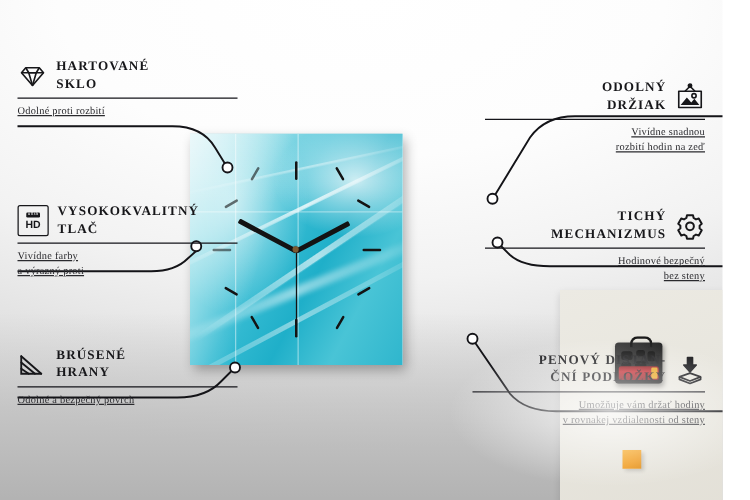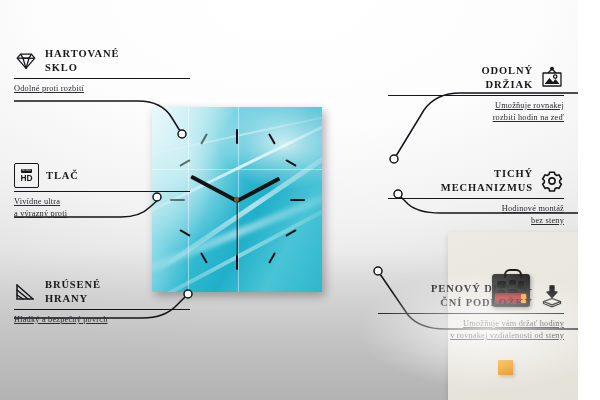--- a/index.html
+++ b/index.html
@@ -198,26 +198,27 @@
     </div>
   </div>
 
   <div class="callout left" style="top:163px;">
     <div class="chead">
       <span class="hdbox">
         <span class="u">ultra</span>
         <span class="hd">HD</span>
       </span>
       <div class="ctitle">
+        <div>VYSOKOKVALITNÝ</div>
         <div>TLAČ</div>
       </div>
     </div>
     <div class="rule"></div>
     <div class="cdesc">
-      <div>Vivídne ultra</div>
+      <div>Vivídne farby</div>
       <div>a výrazný proti</div>
     </div>
   </div>
 
   <div class="callout left" style="top:278px;">
     <div class="chead">
       <span class="icon">
         <svg viewBox="0 0 24 24">
             <g fill="none" stroke="#17171a" stroke-width="1.5" stroke-linecap="round">
           <path d="M3 5 L19 19"></path>
@@ -227,21 +228,21 @@
         </g>
           </svg>
       </span>
       <div class="ctitle">
         <div>BRÚSENÉ</div>
         <div>HRANY</div>
       </div>
     </div>
     <div class="rule"></div>
     <div class="cdesc">
-      <div>Hladký a bezpečný povrch</div>
+      <div>Odolné a bezpečný povrch</div>
     </div>
   </div>
 
   <div class="callout right" style="top:64px;">
     <div class="chead">
       <span class="icon">
         <svg viewBox="0 0 24 24">
             <g fill="none" stroke="#17171a" stroke-width="1.3" stroke-linejoin="round">
           <rect x="3" y="7" width="18" height="13"></rect>
           <path d="M12 3 L8 7 M12 3 L16 7"></path>
@@ -251,21 +252,21 @@
         </g>
           </svg>
       </span>
       <div class="ctitle">
         <div>ODOLNÝ</div>
         <div>DRŽIAK</div>
       </div>
     </div>
     <div class="rule"></div>
     <div class="cdesc">
-      <div>Umožňuje rovnakej</div>
+      <div>Vivídne snadnou</div>
       <div>rozbití hodin na zeď</div>
     </div>
   </div>
 
   <div class="callout right" style="top:167px;">
     <div class="chead">
       <span class="icon">
         <svg viewBox="0 0 24 24">
             <g fill="none" stroke="#17171a" stroke-width="1.6" stroke-linejoin="round">
           <path d="M9.6 3.2 h4.8 l.5 2.2 1.9 1.1 2.2-.7 2.4 4.2 -1.7 1.5 v2.2 l1.7 1.5 -2.4 4.2 -2.2-.7 -1.9 1.1 -.5 2.2 h-4.8 l-.5-2.2 -1.9-1.1 -2.2.7 -2.4-4.2 1.7-1.5 v-2.2 l-1.7-1.5 2.4-4.2 2.2.7 1.9-1.1 Z"></path>
@@ -273,21 +274,21 @@
         </g>
           </svg>
       </span>
       <div class="ctitle">
         <div>TICHÝ</div>
         <div>MECHANIZMUS</div>
       </div>
     </div>
     <div class="rule"></div>
     <div class="cdesc">
-      <div>Hodinové montáž</div>
+      <div>Hodinové bezpečný</div>
       <div>bez steny</div>
     </div>
   </div>
 
   <div class="callout right" style="top:282px;width:186px;">
     <div class="chead">
       <span class="icon">
         <svg viewBox="0 0 24 24">
             <g fill="none" stroke="#17171a" stroke-width="1.3" stroke-linejoin="round">
           <path d="M10 2 h4 v6 h3 l-5 5.5 -5-5.5 h3 Z" fill="#17171a"></path>

